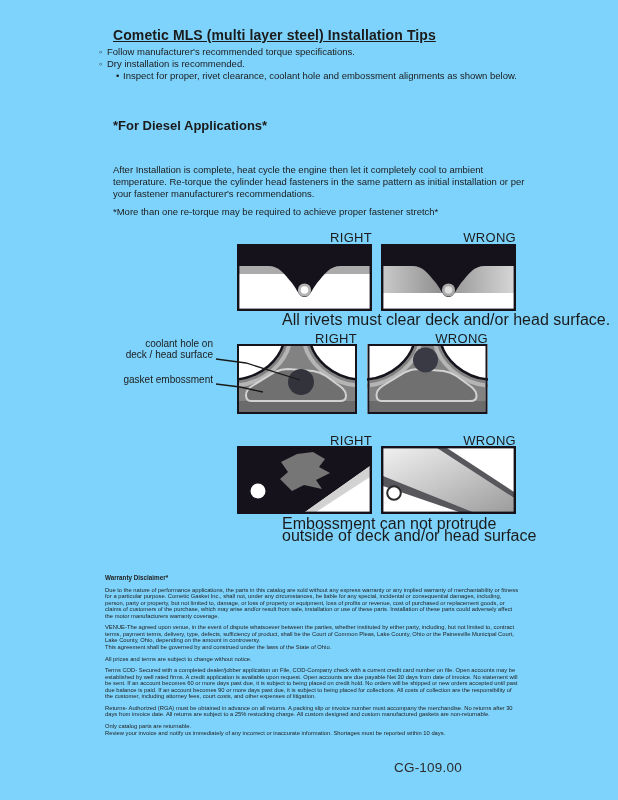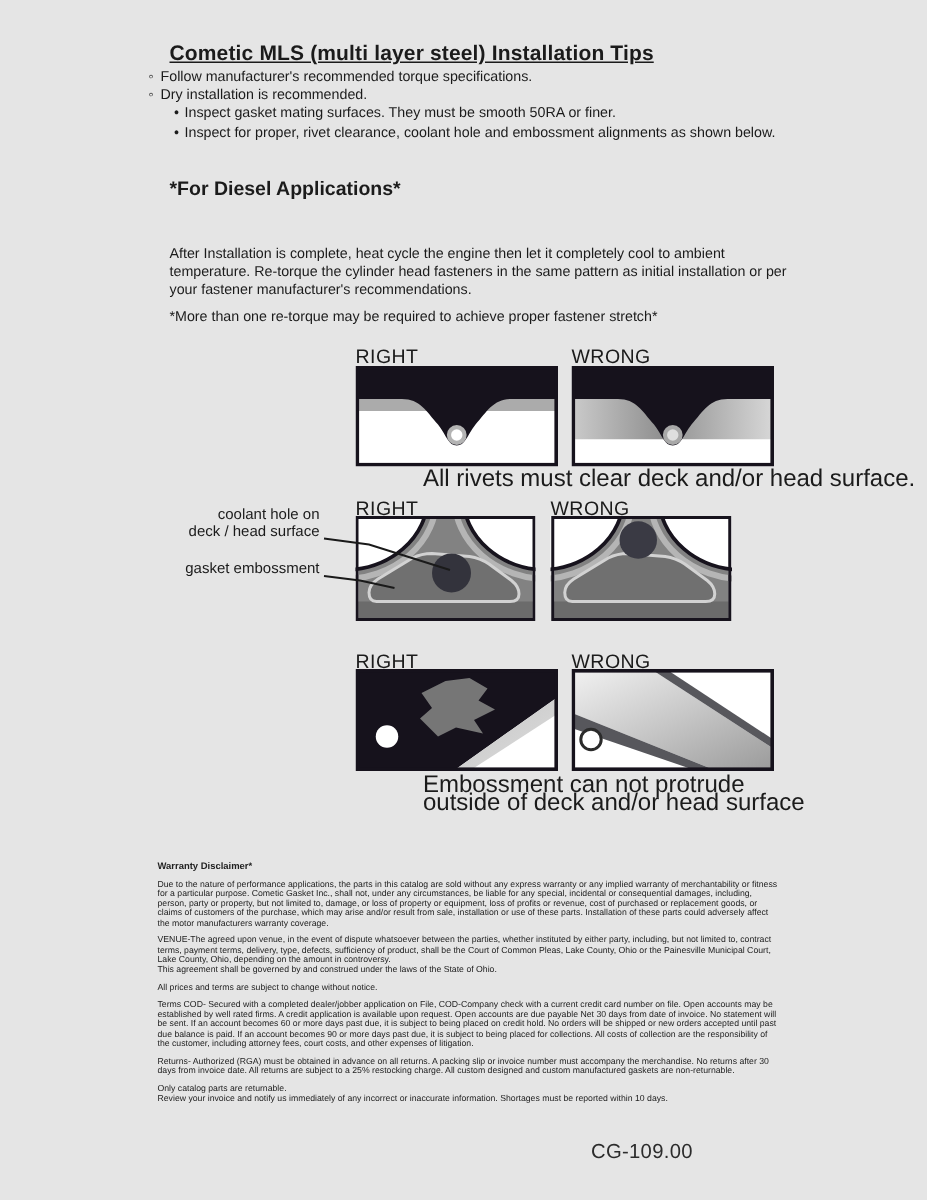--- a/index.html
+++ b/index.html
@@ -1,48 +1,47 @@
 <!DOCTYPE html>
 <html><head>
 <meta charset="utf-8">
 <style>
   html,body{margin:0;padding:0;background:#fff;}
   .page{
-    position:relative;width:618px;height:800px;background:#e5e5e5;
+    position:relative;width:618px;height:800px;background:#7dd3fc;
     font-family:"Liberation Sans",sans-serif;color:#1b1b1b;overflow:hidden;
   }
   .abs{position:absolute;}
   .title{font-size:14px;font-weight:bold;text-decoration:underline;letter-spacing:.1px;}
   .bullets{font-size:9.5px;line-height:12.2px;width:430px;}
   .bullet{position:relative;padding-left:8px;}
   .bullet::before{content:"\25E6";position:absolute;left:0;top:0;}
   .subbullet{position:relative;padding-left:24px;}
   .subbullet::before{content:"\2022";position:absolute;left:17px;top:0;}
   .sechead{font-size:13px;font-weight:bold;}
   .para{font-size:9.5px;line-height:11.8px;width:416px;}
-  .dlabel{font-size:13px;text-align:left;letter-spacing:.3px;}
+  .dlabel{font-size:13px;text-align:right;letter-spacing:.3px;}
   .caption{font-size:16px;line-height:12px;margin-left:45px;}
   .callout{font-size:10px;text-align:right;width:108px;line-height:11px;}
   .disc{width:414px;font-size:5.8px;line-height:6.4px;color:#222;}
   .disc-head{font-size:6.3px;font-weight:bold;margin:0 0 6px 0;}
   .disc p{margin:0 0 5.5px 0;white-space:pre-line;}
   .footer-code{font-size:13.5px;color:#2c2c2c;letter-spacing:.2px;}
   svg{display:block;}
 </style>
 </head>
 <body>
 
 <div class="page">
 
   <div class="abs title" style="left:113px;top:27px;">Cometic MLS (multi layer steel) Installation Tips</div>
 
   <div class="abs bullets" style="left:99px;top:46px;">
     <div class="bullet">Follow manufacturer's recommended torque specifications.</div>
     <div class="bullet">Dry installation is recommended.</div>
-    <div class="subbullet">Inspect gasket mating surfaces.  They must be smooth 50RA or finer.</div>
     <div class="subbullet">Inspect for proper, rivet clearance, coolant hole and embossment alignments as shown below.</div>
   </div>
 
   <div class="abs sechead" style="left:113px;top:118px;">*For Diesel Applications*</div>
   <div class="abs para" style="left:113px;top:164px;">After Installation is complete, heat cycle the engine then let it completely cool to ambient temperature. Re-torque the cylinder head fasteners in the same pattern as initial installation or per your fastener manufacturer's recommendations.</div>
   <div class="abs para" style="left:113px;top:206px;">*More than one re-torque may be required to achieve proper fastener stretch*</div>
 
   <div class="abs dlabel" style="left:237px;top:230px;width:135px;">RIGHT</div>
   <div class="abs dlabel" style="left:381px;top:230px;width:135px;">WRONG</div>
 

